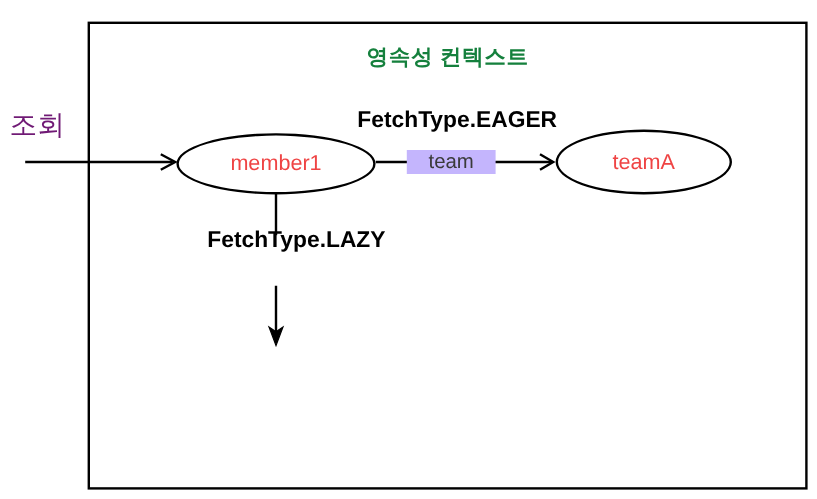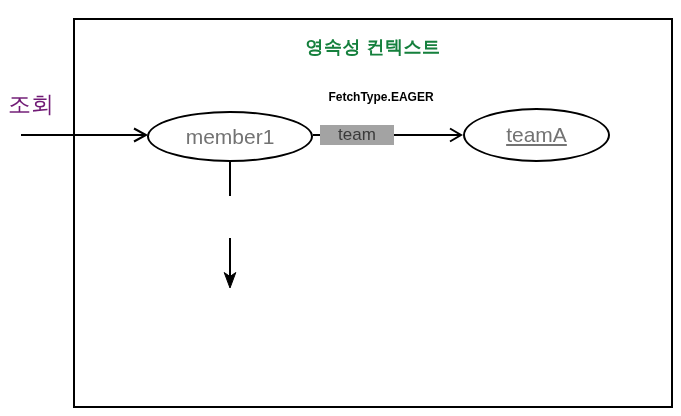--- a/index.html
+++ b/index.html
@@ -41,50 +41,50 @@
     font-size: 23px;
     color: #701a75;
   }
   .node {
     border: 2px solid #000000;
     border-radius: 50%;
     background: #ffffff;
     display: flex;
     align-items: center;
     justify-content: center;
-    font-size: 21px;
-    color: #737373;
+    font-size: 18px;
+    color: #ef4444;
     box-sizing: border-box;
   }
   .node-member { left: 147px; top: 111px; width: 166px; height: 51px; }
-  .node-team   { left: 463px; top: 108px; width: 147px; height: 54px; text-decoration: underline; }
+  .node-team   { left: 463px; top: 108px; width: 147px; height: 54px; }
   .node-orders {
     left: 148px; top: 284px; width: 165px; height: 59px;
     border-style: dashed;
   }
   .fetch-label {
-    font-size: 12px;
+    font-size: 19px;
     font-weight: bold;
     color: #000000;
     text-align: center;
     white-space: nowrap;
   }
   .fetch-eager { left: 296px; top: 90px;  width: 170px; }
   .fetch-lazy  { left: 167px; top: 190px; width: 160px; }
   .edge-word {
     font-size: 17px;
     color: #3a3a3a;
     text-align: center;
     white-space: nowrap;
   }
   .team-word {
-    left: 320px;
+    left: 339px;
     top: 125px;
     width: 74px;
-    background: #a3a3a3;
+    background: #c4b5fd;
   }
   .orders-word {
     left: 170px;
     top: 213px;
     width: 120px;
   }
   .stem-line {
     left: 229px;
     top: 161px;
     width: 2px;
@@ -120,20 +120,21 @@
     <polyline points="137,3.5 148,10 137,16.5" fill="none" stroke="#000000" stroke-width="2"></polyline>
   </svg>
   <div class="abs edge-word team-word">team</div>
 
   <div class="abs node node-team">
     <span>teamA</span>
   </div>
 
   <div class="abs stem-line"></div>
 
+  <div class="abs fetch-label fetch-lazy">FetchType.LAZY</div>
 
 
   <svg class="abs" style="left:220px; top:238px;" width="20" height="52">
     <line x1="10" y1="0" x2="10" y2="42" stroke="#000000" stroke-width="2"></line>
     <polygon points="10,50 4.2,34.5 10,38.5 15.8,34.5" fill="#000000" stroke="#000000" stroke-width="1"></polygon>
   </svg>
 
 
 </div>
 

